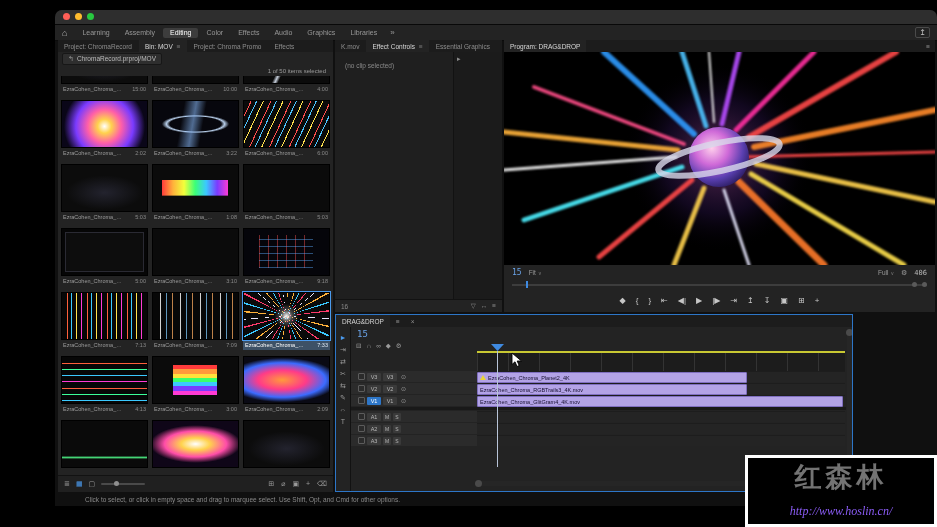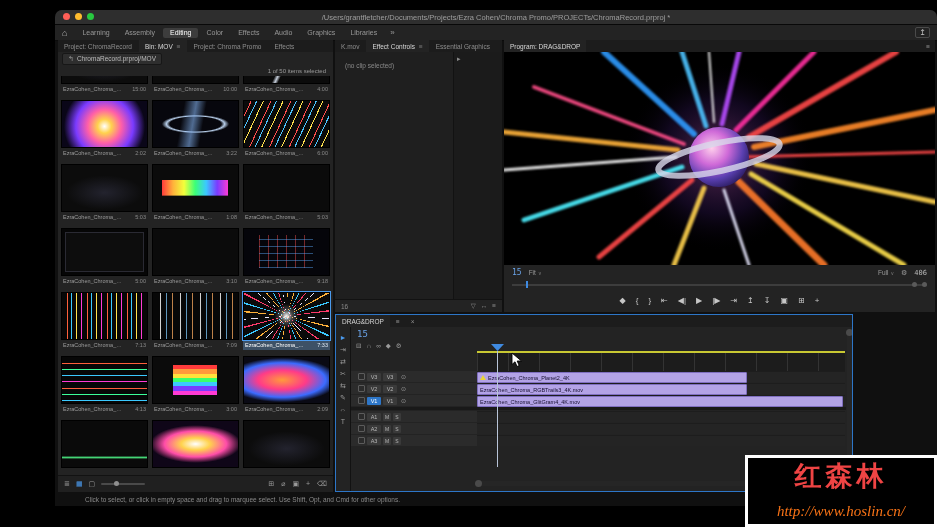--- a/index.html
+++ b/index.html
@@ -133,37 +133,36 @@
   .vscroll::before{top:-3px;} .vscroll::after{bottom:-3px;}
   .hscroll{position:absolute;left:126px;bottom:5px;width:368px;height:5px;background:#262626;border-radius:3px;}
   .hscroll::before,.hscroll::after{content:"";position:absolute;top:-1px;width:7px;height:7px;border-radius:50%;background:#4a4a4a;}
   .hscroll::before{left:-2px;} .hscroll::after{right:-2px;}
 
   
   .status-line{position:absolute;left:30px;bottom:3px;font-size:6.5px;color:#8a8a8a;}
   .banner{position:absolute;left:0;top:505px;width:937px;height:22px;background:#000;display:flex;align-items:center;justify-content:center;}
   .banner span{font-size:18px;font-weight:bold;font-style:italic;letter-spacing:5px;color:#f5f5f8;text-shadow:0 0 10px rgba(150,180,255,.9),0 0 3px rgba(255,255,255,.95);white-space:nowrap;}
   .watermark{position:absolute;right:0;bottom:0;width:186px;height:66px;background:#000;border:3px solid #fff;z-index:50;display:flex;flex-direction:column;align-items:center;justify-content:center;}
-  .wm-title{color:#ef4444;font-size:27px;font-weight:bold;line-height:1.05;letter-spacing:4px;}
-  .wm-url{color:#f97316;font-size:15px;font-style:italic;font-family:"Liberation Serif","DejaVu Serif",serif;margin-top:13px;}
+  .wm-title{color:#737373;font-size:27px;font-weight:bold;line-height:1.05;letter-spacing:4px;}
+  .wm-url{color:#8b5cf6;font-size:12px;font-style:italic;font-family:"Liberation Serif","DejaVu Serif",serif;margin-top:13px;}
   .cursor{position:absolute;left:511px;top:352px;z-index:40;pointer-events:none;}
 </style>
 </head>
 <body>
 
 <div class="stage">
   <div class="window">
 
     <div class="titlebar">
       <div class="lights">
         <span class="light red"></span>
         <span class="light yellow"></span>
         <span class="light green"></span>
       </div>
-      <span class="title-text">/Users/grantfletcher/Documents/Projects/Ezra Cohen/Chroma Promo/PROJECTs/ChromaRecord.prproj *</span>
     </div>
 
     <div class="workspace">
       <span class="home">⌂</span>
 
         <span class="ws-tab">Learning</span>
 
         <span class="ws-tab">Assembly</span>
 
         <span class="ws-tab active">Editing</span>

